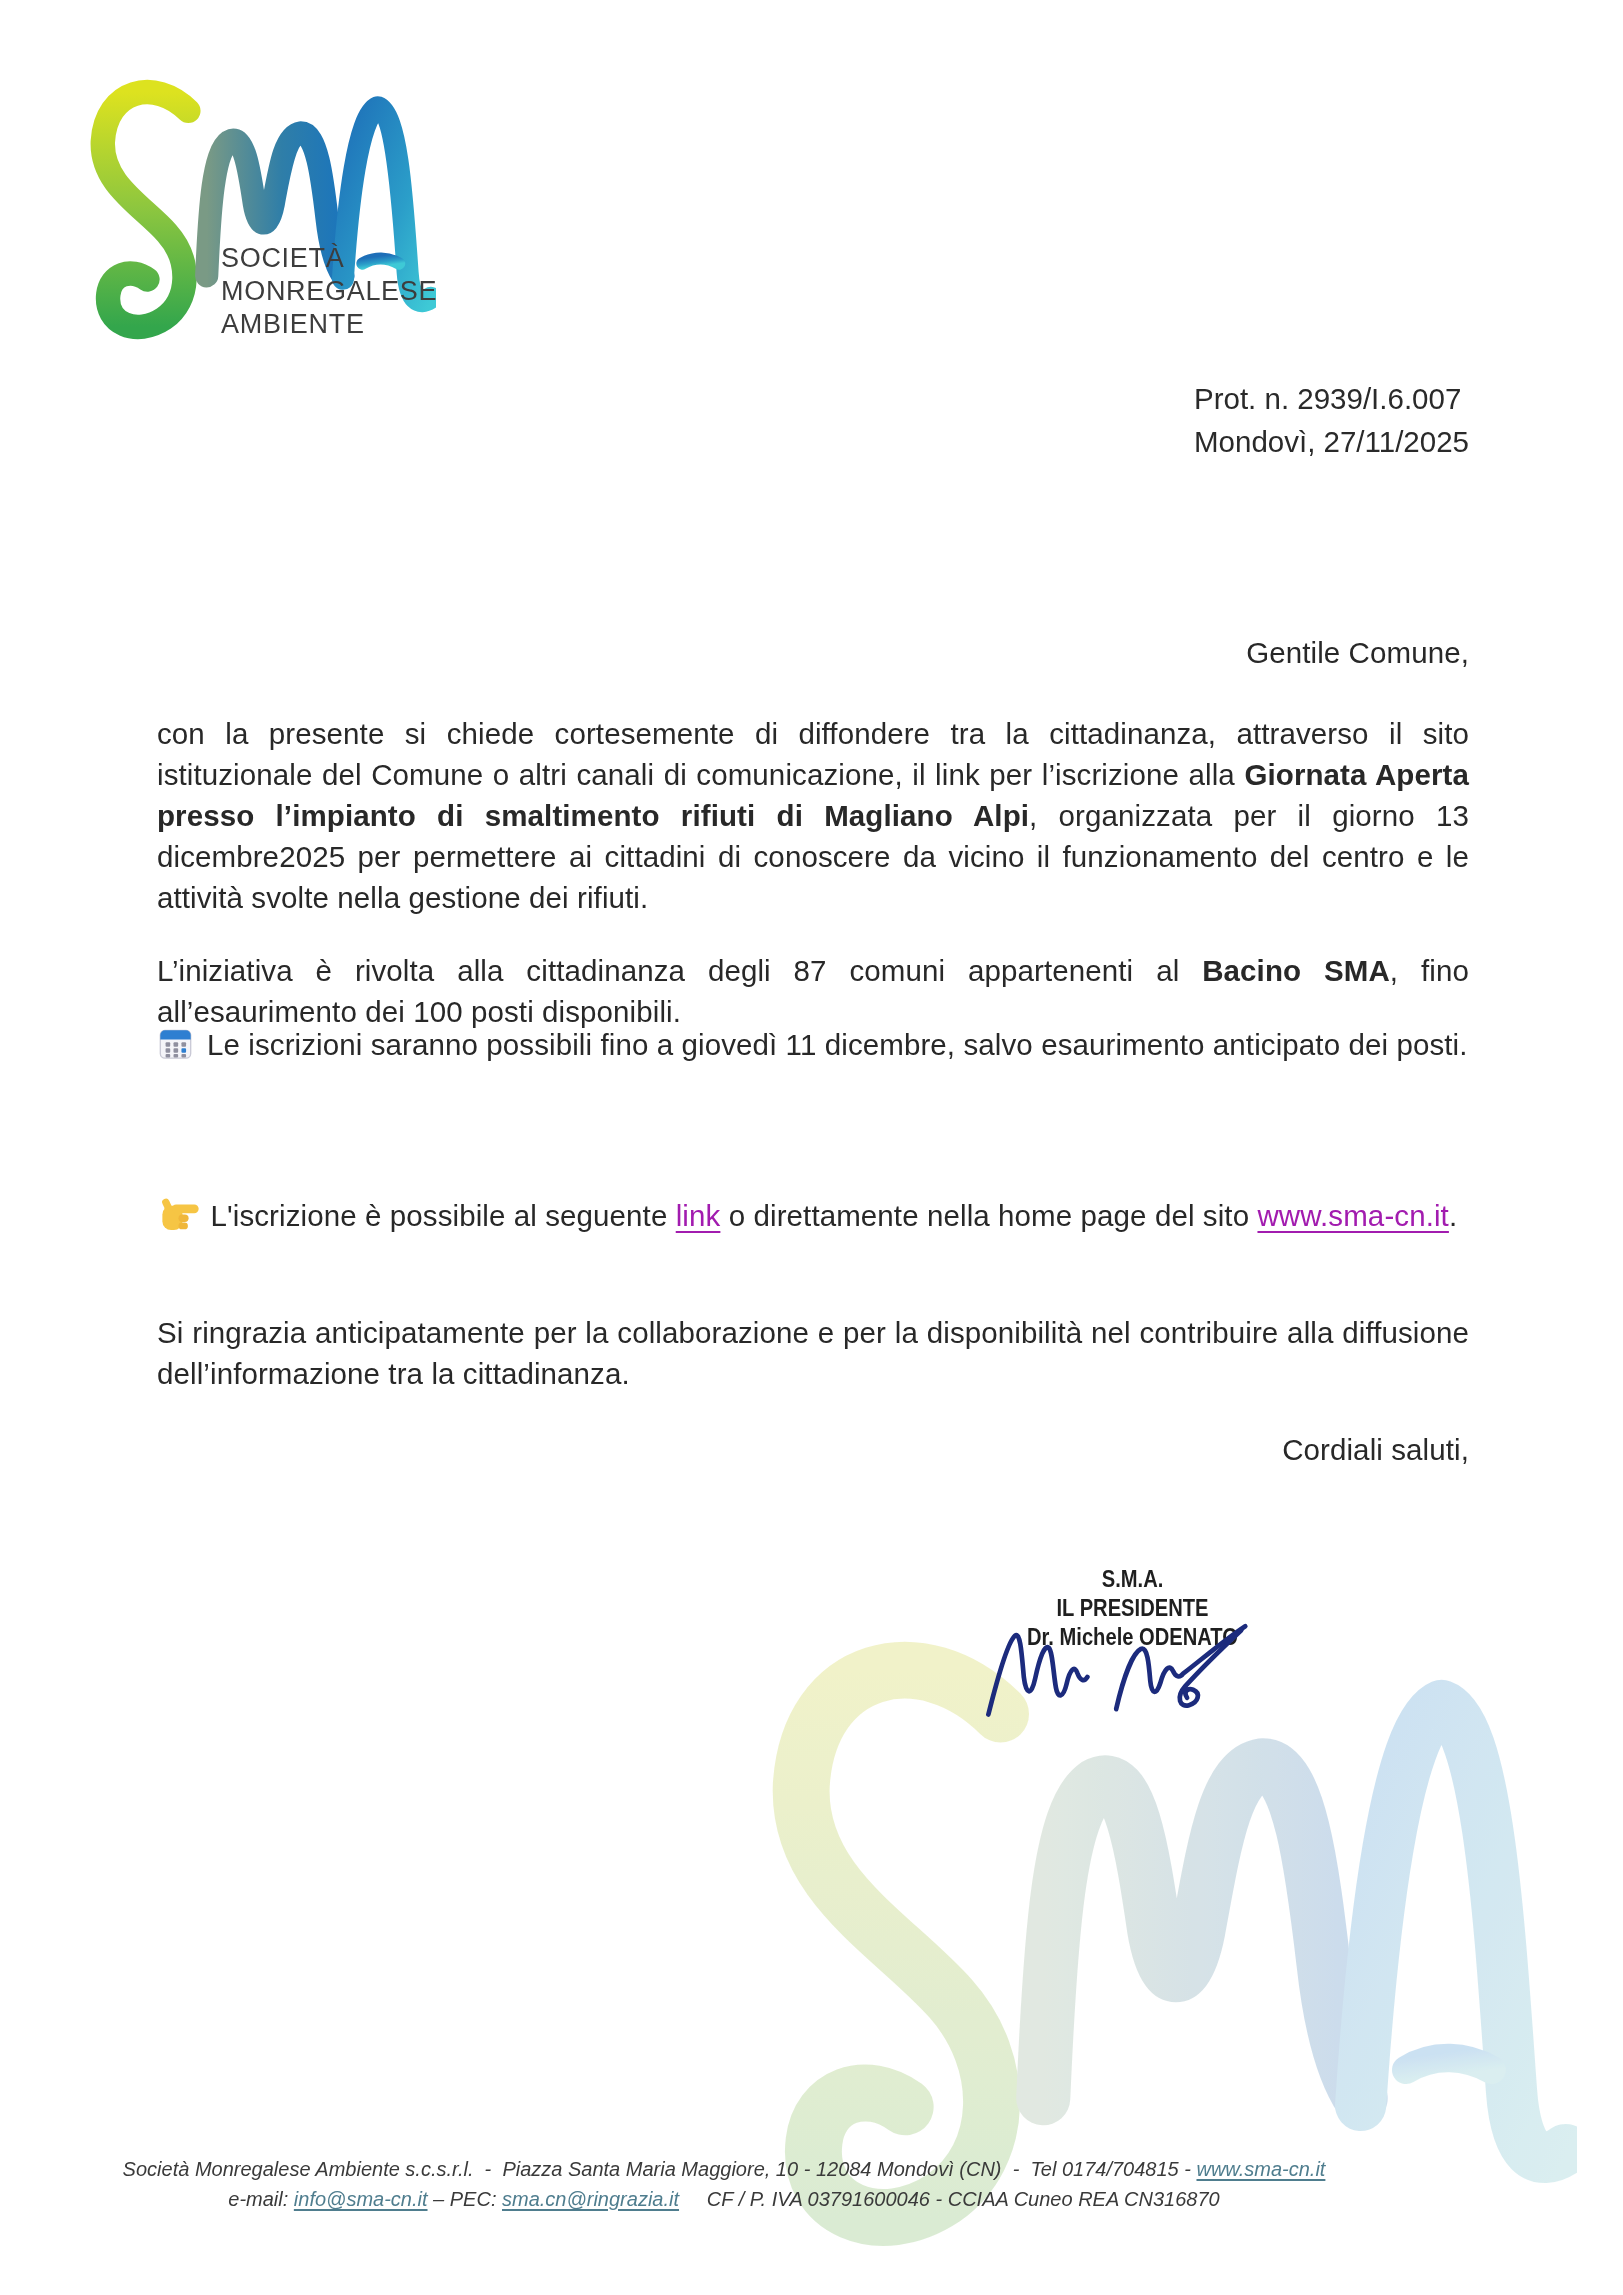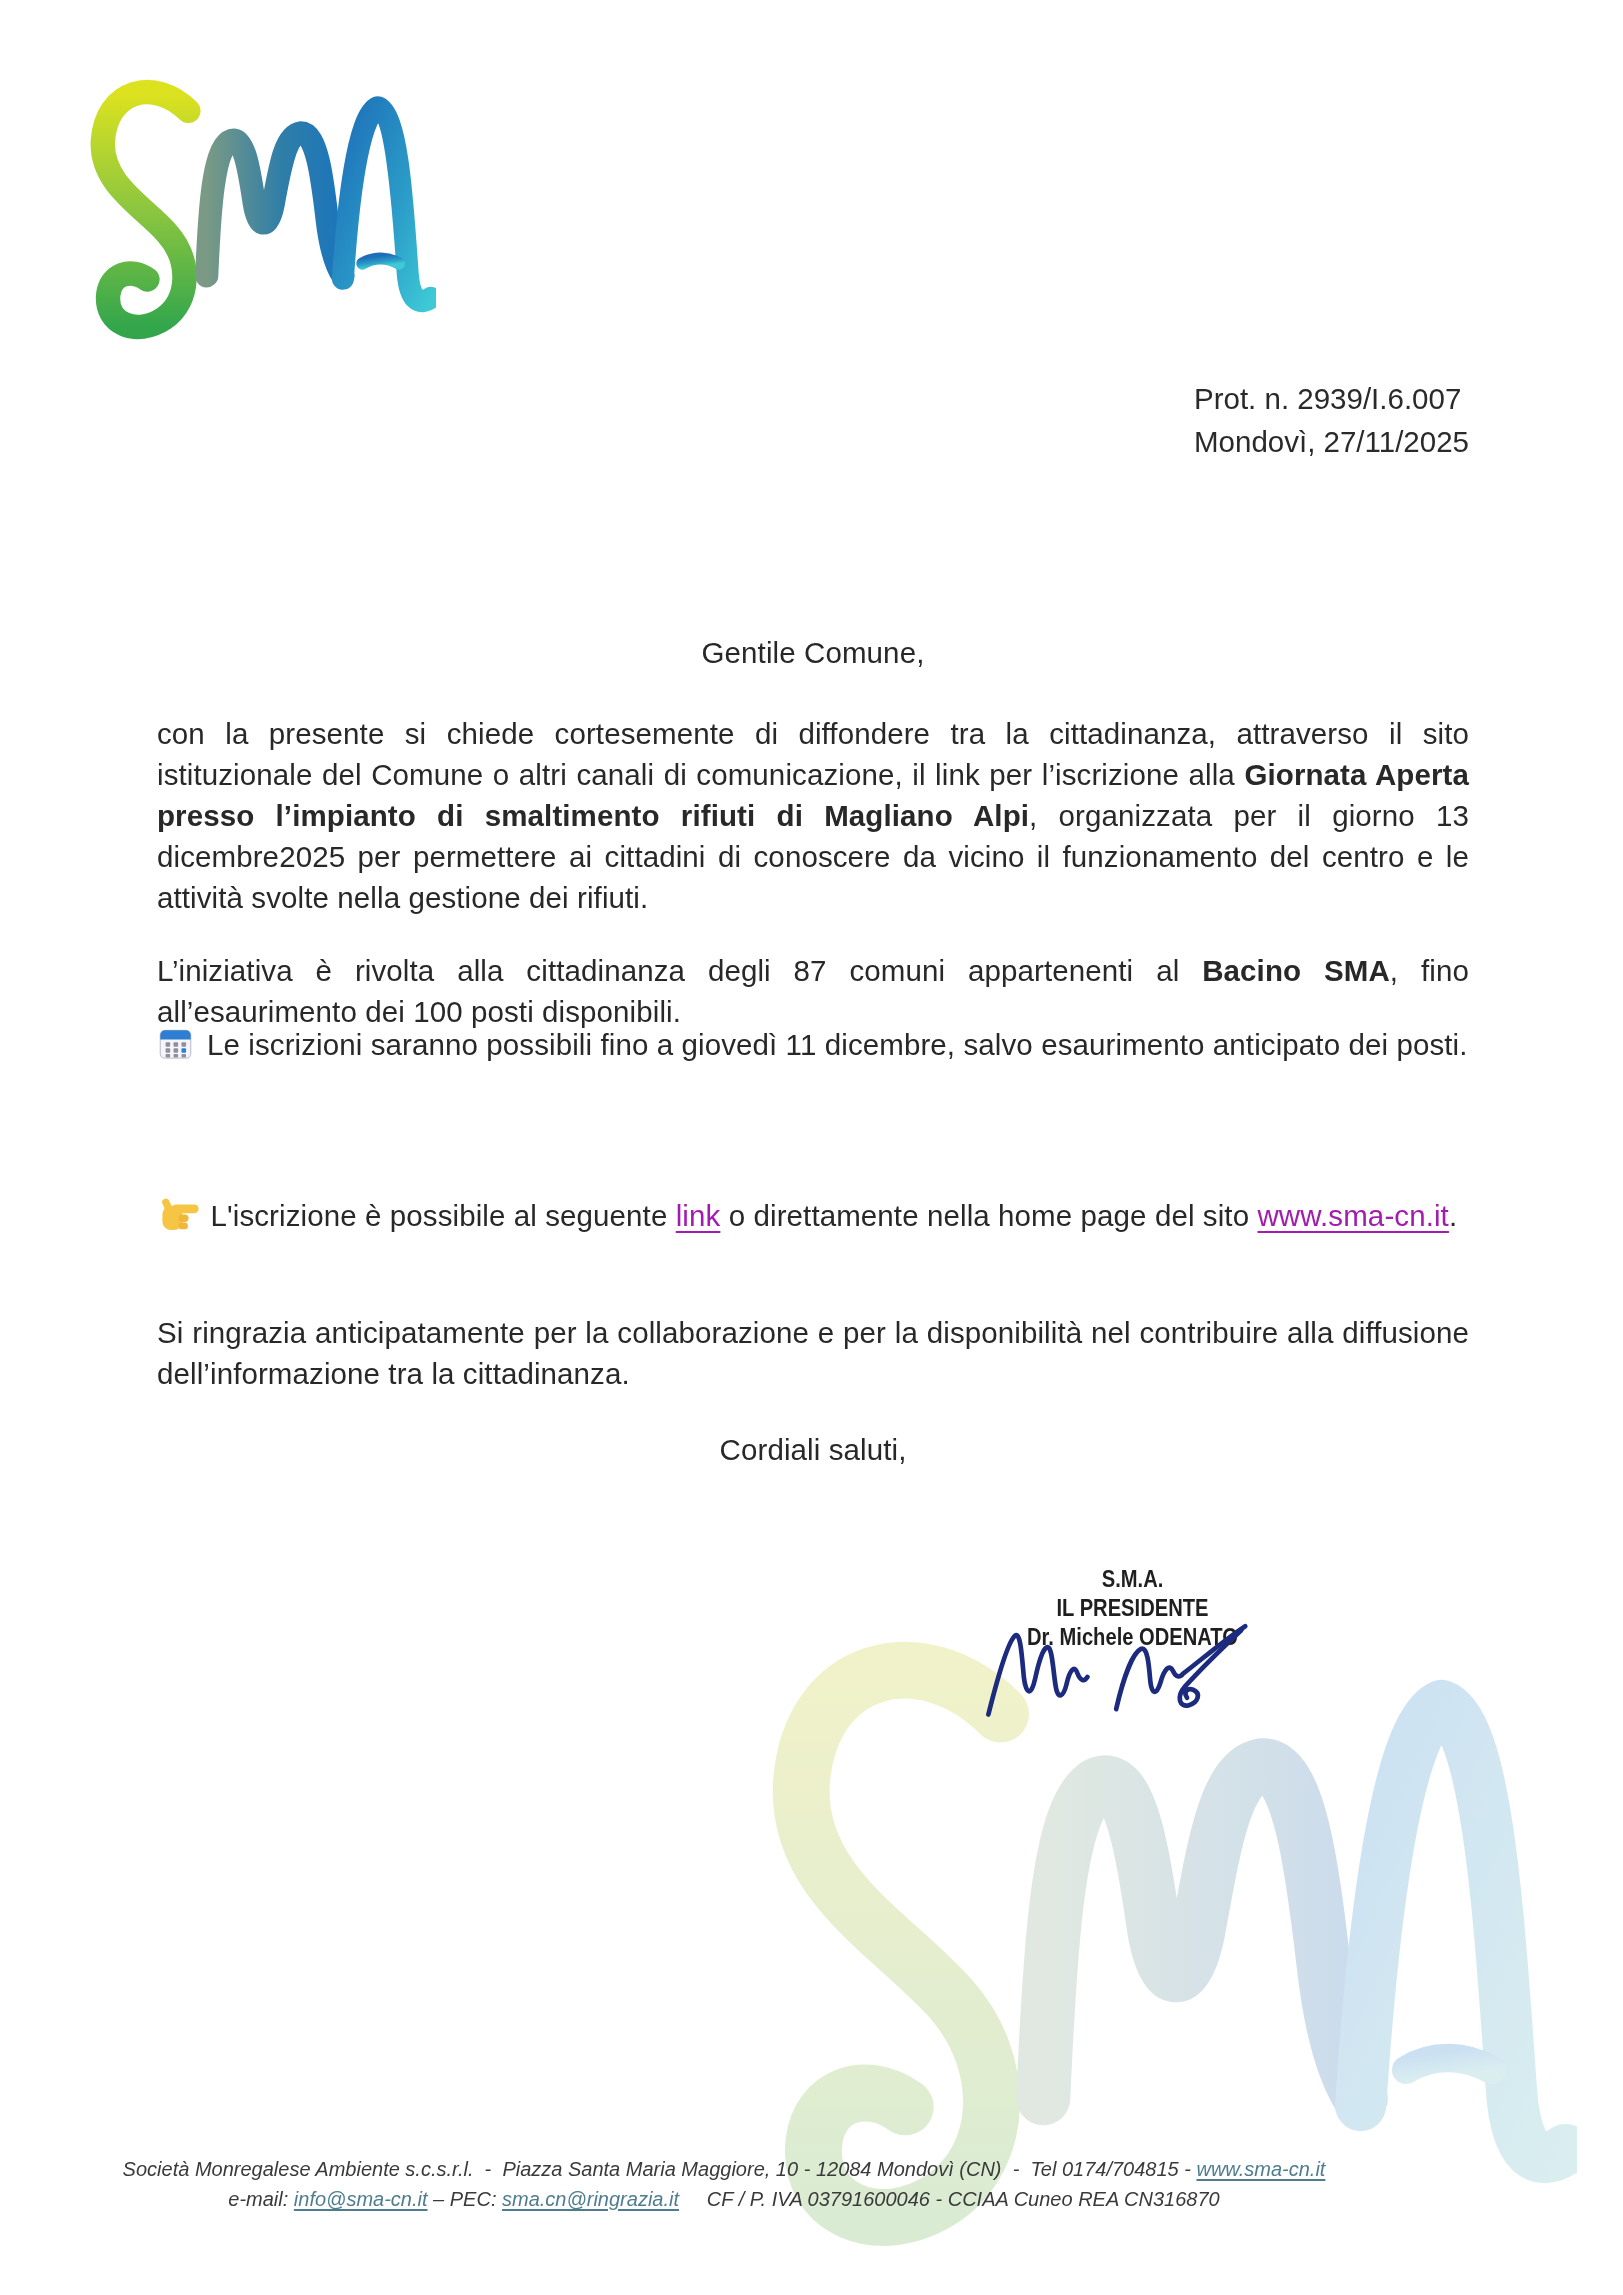--- a/index.html
+++ b/index.html
@@ -6,21 +6,21 @@
   .page{position:relative;width:1623px;height:2295px;background:#fff;overflow:hidden;
         font-family:"Liberation Sans","DejaVu Sans",sans-serif;color:#282828;}
   svg{display:block;}
   .logo-mark{position:absolute;left:69px;top:62px;width:367px;height:281px;}
   .logo-text{position:absolute;left:221px;top:242px;font-size:27px;line-height:33px;
              letter-spacing:0.7px;color:#3d3d3d;font-weight:500;}
   .prot{position:absolute;right:154px;top:377px;font-size:29.5px;line-height:43px;text-align:left;color:#2a2a2a;}
   .bt{position:absolute;left:157px;width:1312px;font-size:29.5px;line-height:41px;
       text-align:justify;margin:0;color:#282828;letter-spacing:0.1px;}
   .bt strong{font-weight:700;}
-  .left{text-align:center;}
+  .left{text-align:right;}
   .greeting{top:632px;}
   .p1{top:713px;}
   .p2{top:950px;}
   .p3{top:1024px;}
   .p4{top:1195px;}
   .p5{top:1312px;}
   .closing{top:1429px;}
   a.link{color:#a21caf;text-decoration:underline;text-decoration-thickness:2px;text-underline-offset:4.6px;cursor:pointer;}
   .icon-cal{display:inline-block;width:37px;height:37px;vertical-align:-7.2px;margin-right:13px;}
   .icon-hand{display:inline-block;width:43px;height:37px;vertical-align:-7.2px;margin-right:10.5px;}
@@ -57,20 +57,25 @@
       </linearGradient>
     </defs>
     <g fill="none" stroke-linecap="round" stroke-linejoin="round">
       <path d="M 195 80 C 140 25 60 45 55 130 C 52 200 120 235 160 280 C 200 325 198 390 155 420 C 110 450 58 428 64 380 C 68 348 100 336 128 356" stroke="url(#gS)" stroke-width="40"></path>
       <path d="M 225 350 C 230 235 236 148 262 130 C 286 116 295 178 303 232 C 310 274 326 274 334 232 C 345 172 353 120 379 116 C 405 116 414 188 422 256 C 427 301 436 332 448 350" stroke="url(#gM)" stroke-width="38"></path>
       <path d="M 448 355 C 456 235 472 88 505 74 C 538 86 546 235 554 345 C 557 388 572 400 592 386" stroke="url(#gA)" stroke-width="36"></path>
       <path d="M 480 330 C 500 318 522 320 540 330" stroke="url(#gA)" stroke-width="20"></path>
     </g>
   </svg>
 
+  <div class="logo-text">
+    <div>SOCIETÀ</div>
+    <div>MONREGALESE</div>
+    <div>AMBIENTE</div>
+  </div>
 
   <div class="prot">
     <div>Prot. n. 2939/I.6.007</div>
     <div>Mondovì, 27/11/2025</div>
   </div>
 
   <p class="bt left greeting">Gentile Comune,</p>
 
   <p class="bt p1"><span>con la presente si chiede cortesemente di diffondere tra la cittadinanza, attraverso il sito istituzionale del Comune o altri canali di comunicazione, il link per l’iscrizione alla </span><strong>Giornata Aperta presso l’impianto di smaltimento rifiuti di Magliano Alpi</strong><span>, organizzata per il giorno 13 dicembre2025 per permettere ai cittadini di conoscere da vicino il funzionamento del centro e le attività svolte nella gestione dei rifiuti.</span></p>
 

